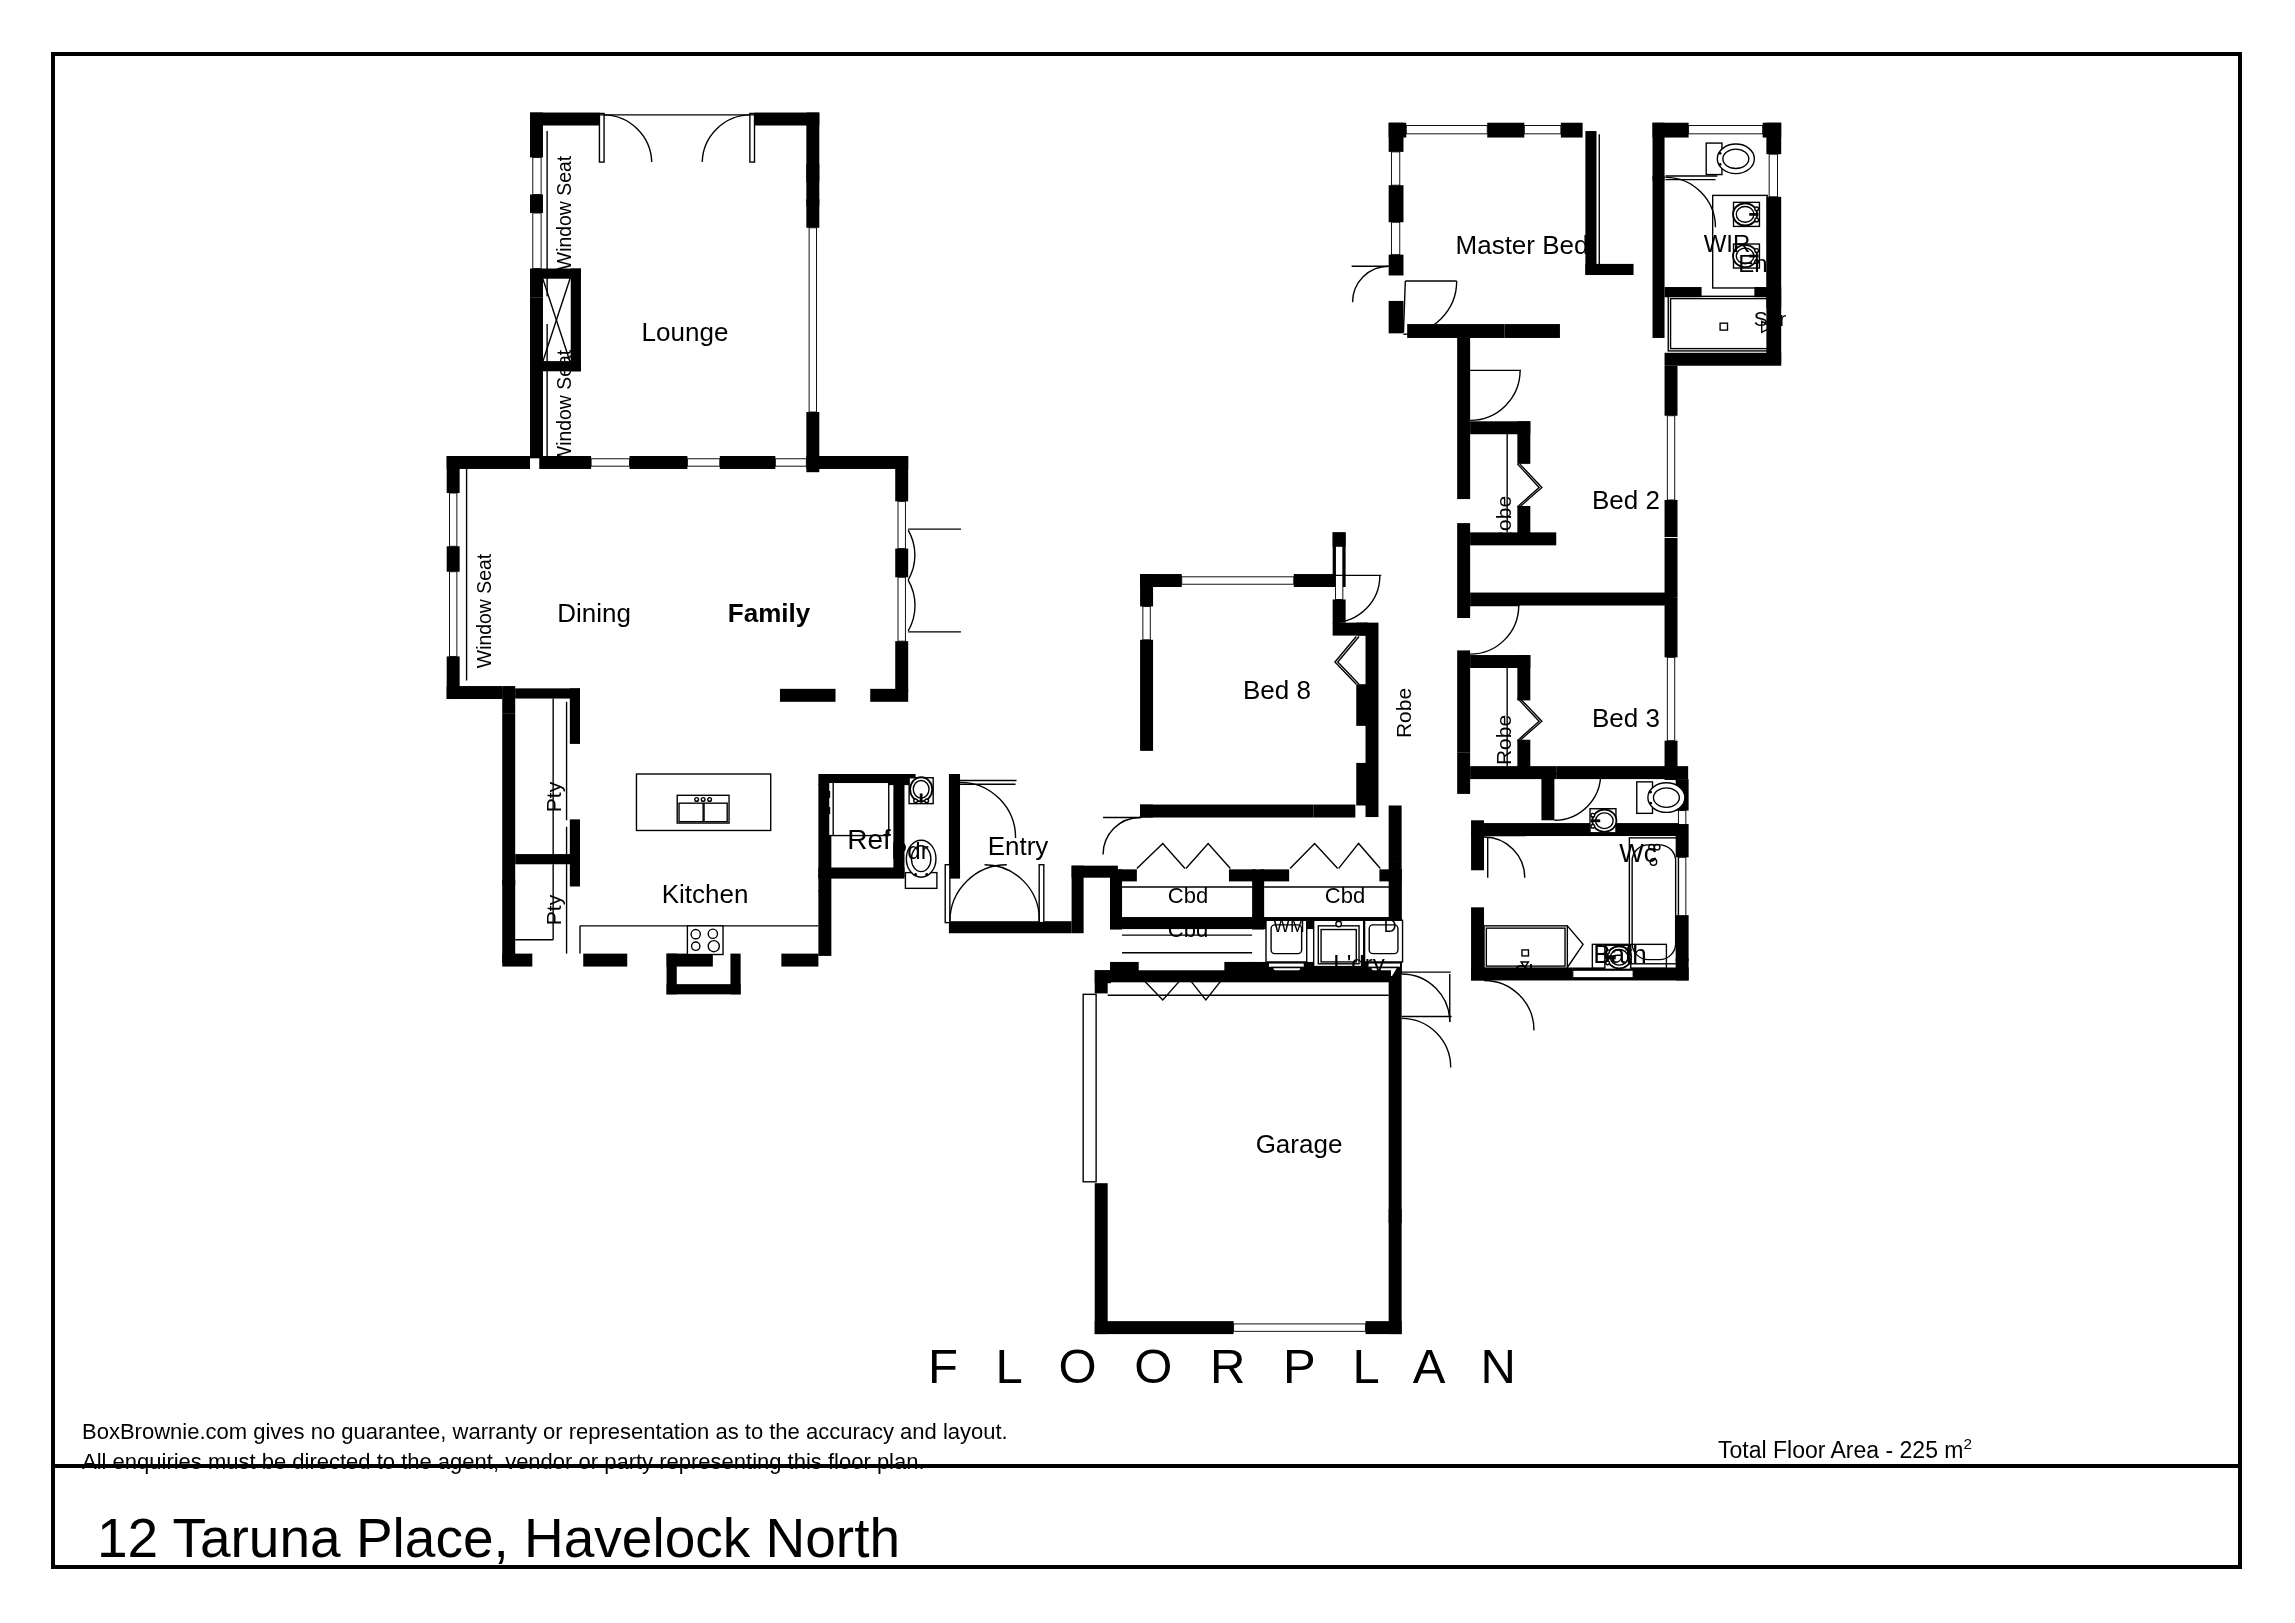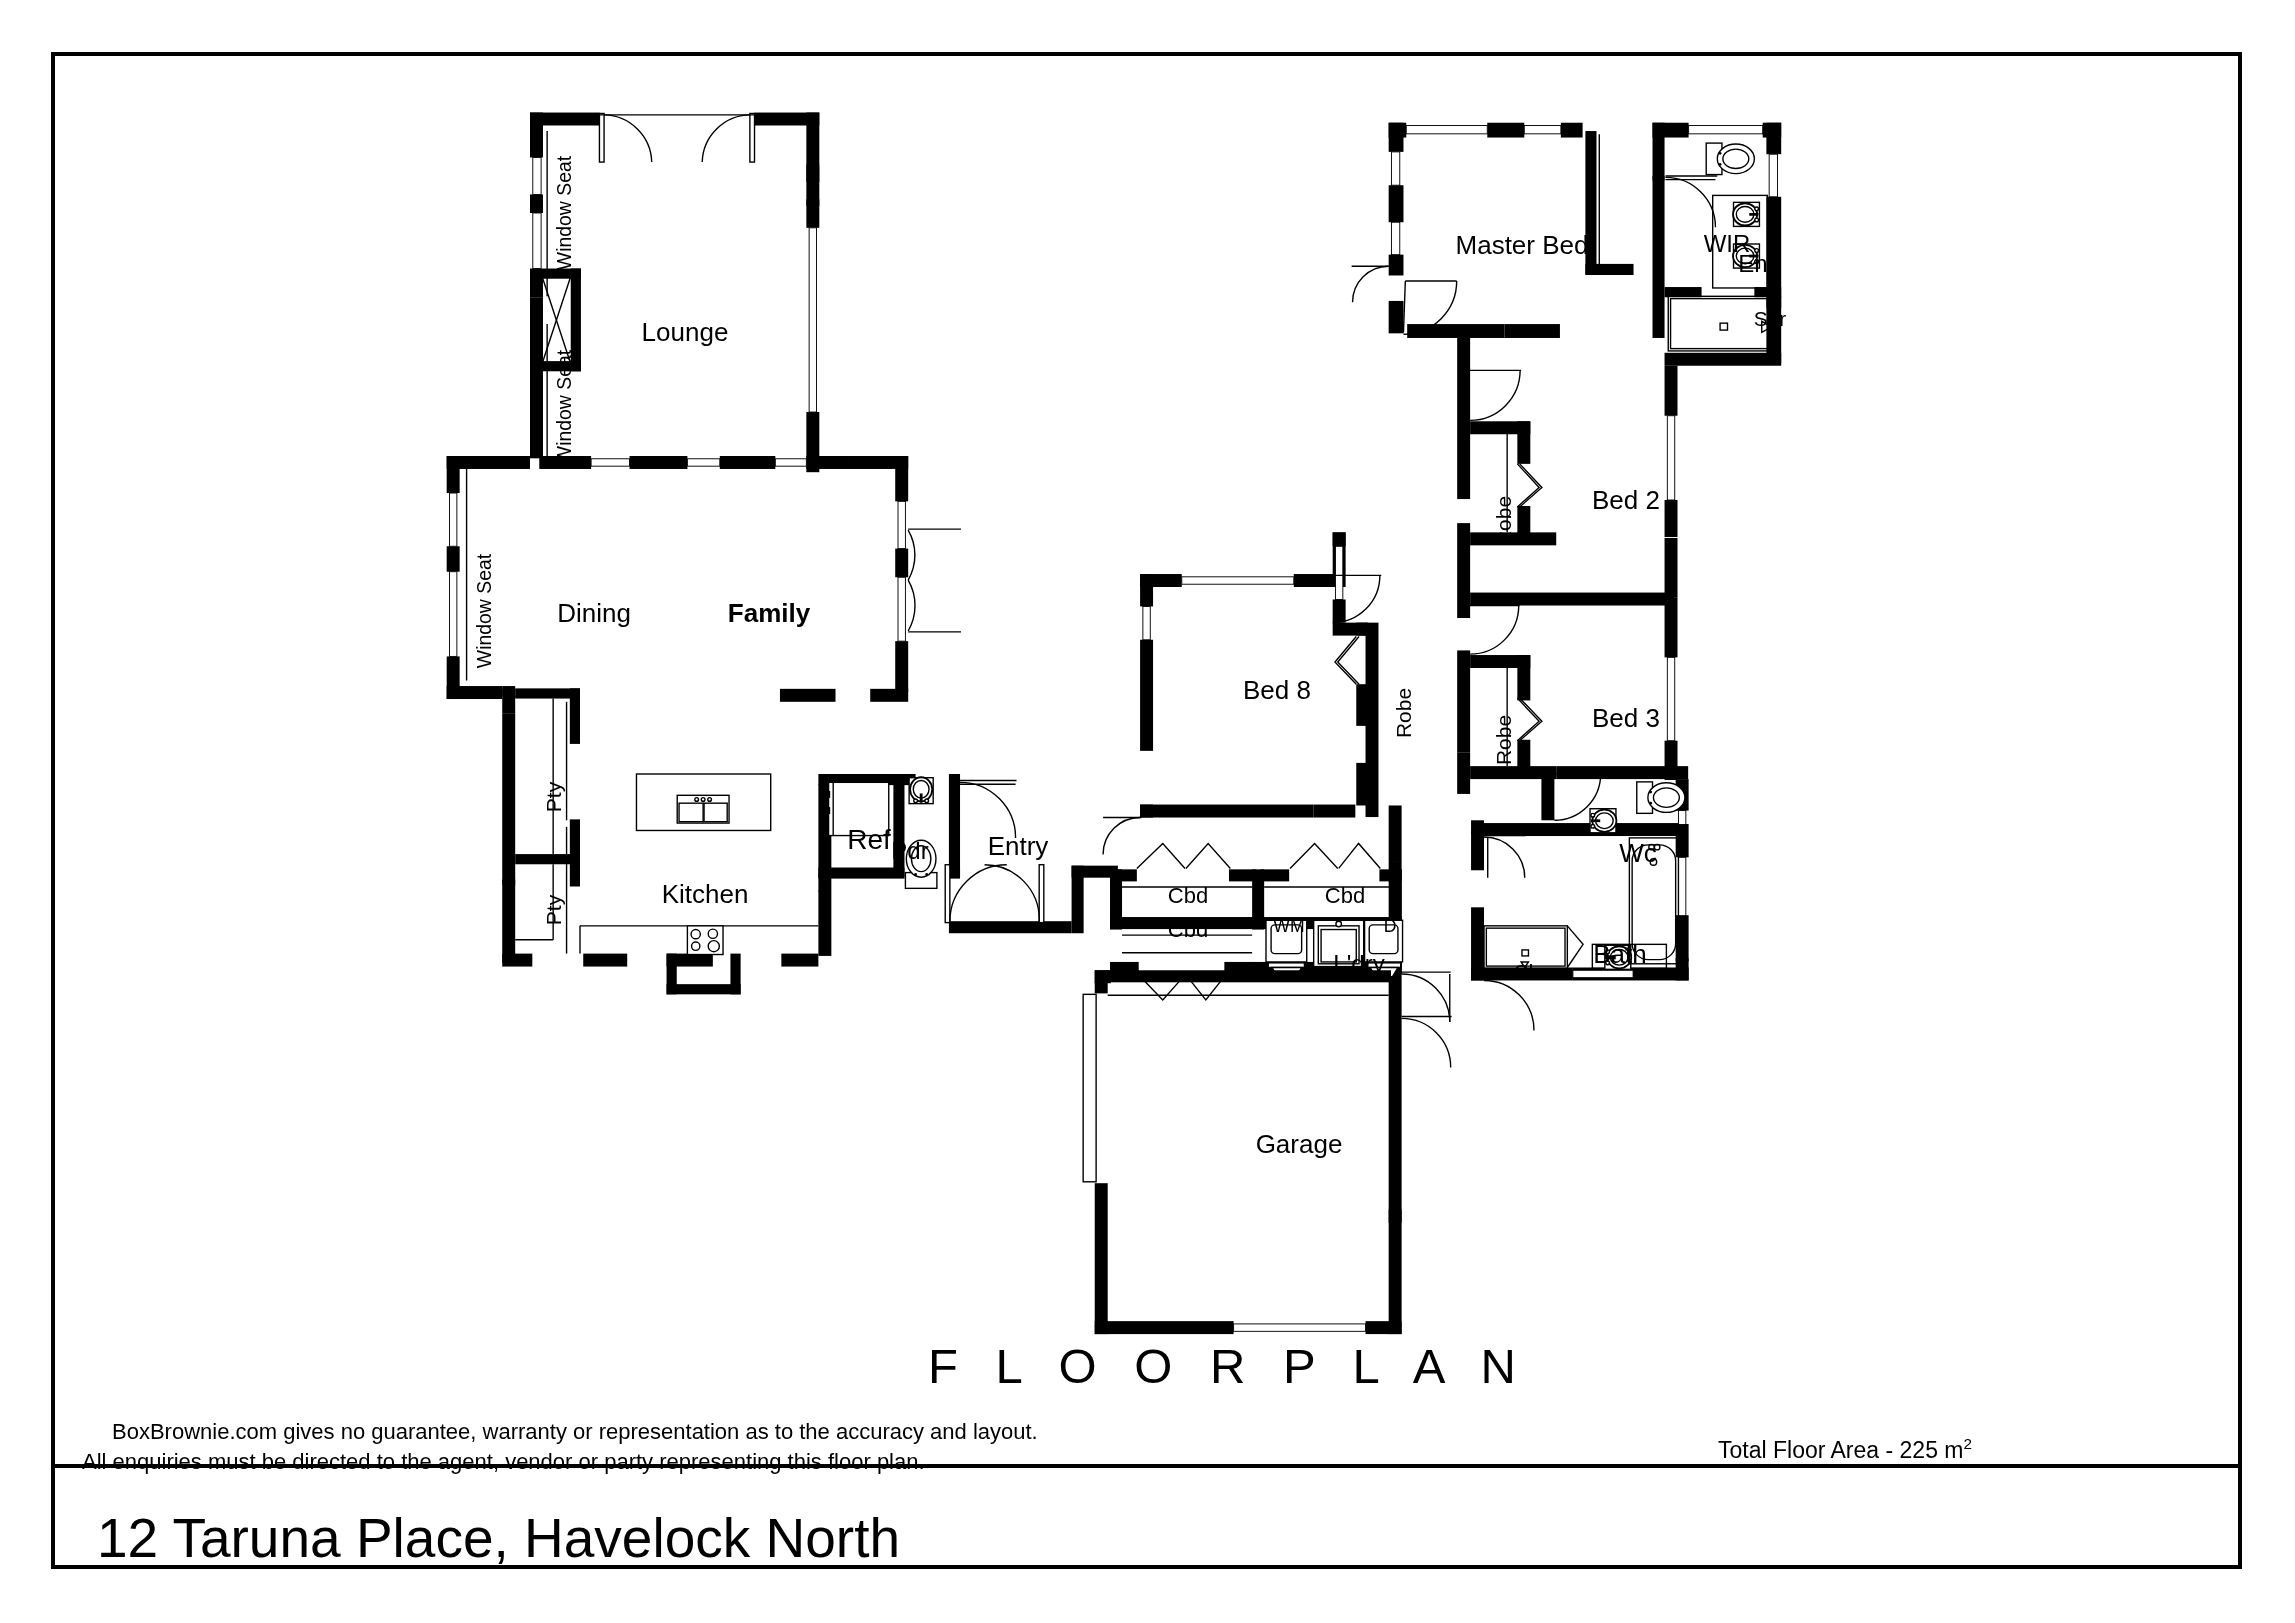--- a/index.html
+++ b/index.html
@@ -51,21 +51,21 @@
     top: 1338px;
     font-size: 49px;
     letter-spacing: 12px;
     font-weight: 400;
   }
   .disclaimer-line {
     left: 82px;
     font-size: 22px;
   }
   #dl1 { top: 1389px; }
-  #dl2 { top: 1419px; margin-left: 30px; }
+  #dl2 { top: 1419px; }
   #dl3 { top: 1449px; }
   #total-area {
     left: 1972px;
     top: 1435px;
     font-size: 23px;
     transform: translateX(-100%);
   }
   #total-area .sup {
     font-size: 15.3px;
     vertical-align: super;

